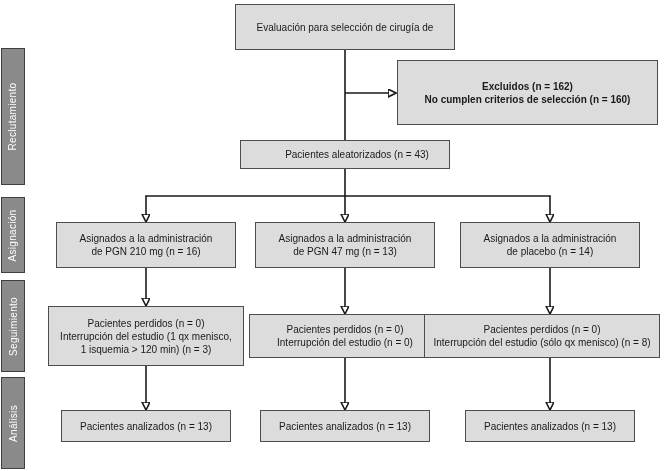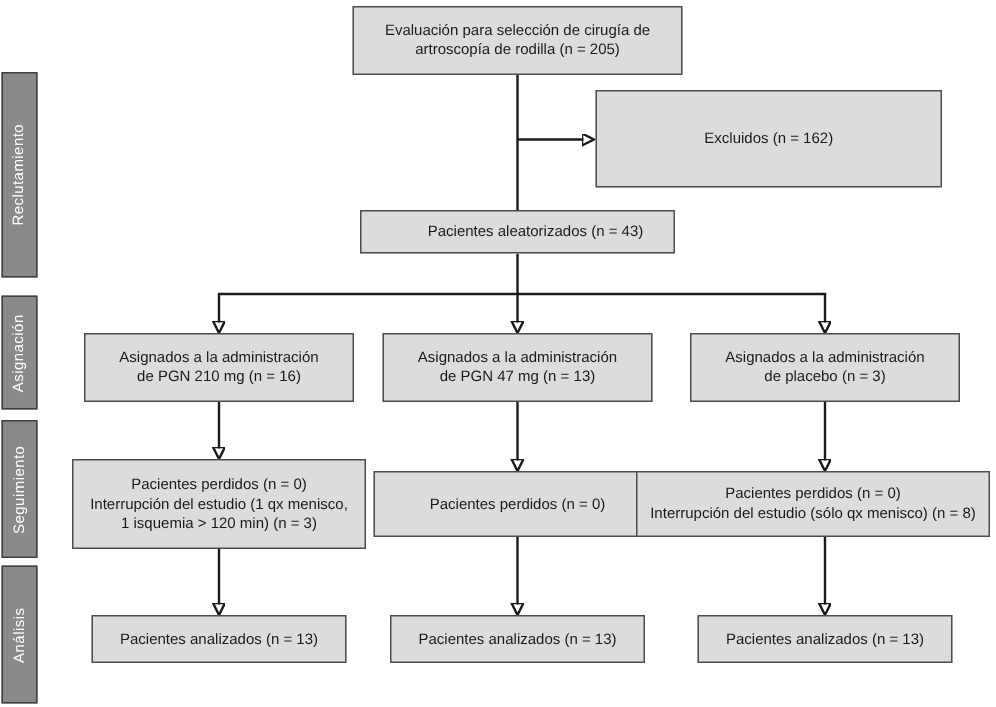--- a/index.html
+++ b/index.html
@@ -69,51 +69,52 @@
   </div>
   <div class="tab" style="top:280px; height:92px;">
     <span>Seguimiento</span>
   </div>
   <div class="tab" style="top:377px; height:92px;">
     <span>Análisis</span>
   </div>
 
   <div class="box" style="left:235px; top:4px; width:220px; height:46px;">
     <div>Evaluación para selección de cirugía de</div>
-    <div>artroscopía de rodilla (n = 205)</div>
   </div>
 
-  <div class="box" style="left:397px; top:60px; width:231px; height:65px;">
+  <div class="box" style="left:397px; top:60px; width:261px; height:65px;font-weight:bold;">
     <div>Excluidos (n = 162)</div>
+    <div>No cumplen criterios de selección (n = 160)</div>
   </div>
 
   <div class="box" style="left:240px; top:140px; width:210px; height:29px;padding-left:24px;">
     <div>Pacientes aleatorizados (n = 43)</div>
   </div>
 
   <div class="box" style="left:56px; top:222px; width:180px; height:46px;">
     <div>Asignados a la administración</div>
     <div>de PGN 210 mg (n = 16)</div>
   </div>
   <div class="box" style="left:255px; top:222px; width:180px; height:46px;">
     <div>Asignados a la administración</div>
     <div>de PGN 47 mg (n = 13)</div>
   </div>
   <div class="box" style="left:460px; top:222px; width:180px; height:46px;">
     <div>Asignados a la administración</div>
-    <div>de placebo (n = 3)</div>
+    <div>de placebo (n = 14)</div>
   </div>
 
   <div class="box" style="left:48px; top:306px; width:196px; height:60px;">
     <div>Pacientes perdidos (n = 0)</div>
     <div>Interrupción del estudio (1 qx menisco,</div>
     <div>1 isquemia &gt; 120 min) (n = 3)</div>
   </div>
   <div class="box" style="left:249px; top:314px; width:192px; height:44px;">
     <div>Pacientes perdidos (n = 0)</div>
+    <div>Interrupción del estudio (n = 0)</div>
   </div>
   <div class="box" style="left:424px; top:314px; width:236px; height:44px;">
     <div>Pacientes perdidos (n = 0)</div>
     <div>Interrupción del estudio (sólo qx menisco) (n = 8)</div>
   </div>
 
   <div class="box" style="left:61px; top:410px; width:170px; height:32px;">
     <div>Pacientes analizados (n = 13)</div>
   </div>
   <div class="box" style="left:260px; top:410px; width:170px; height:32px;">

